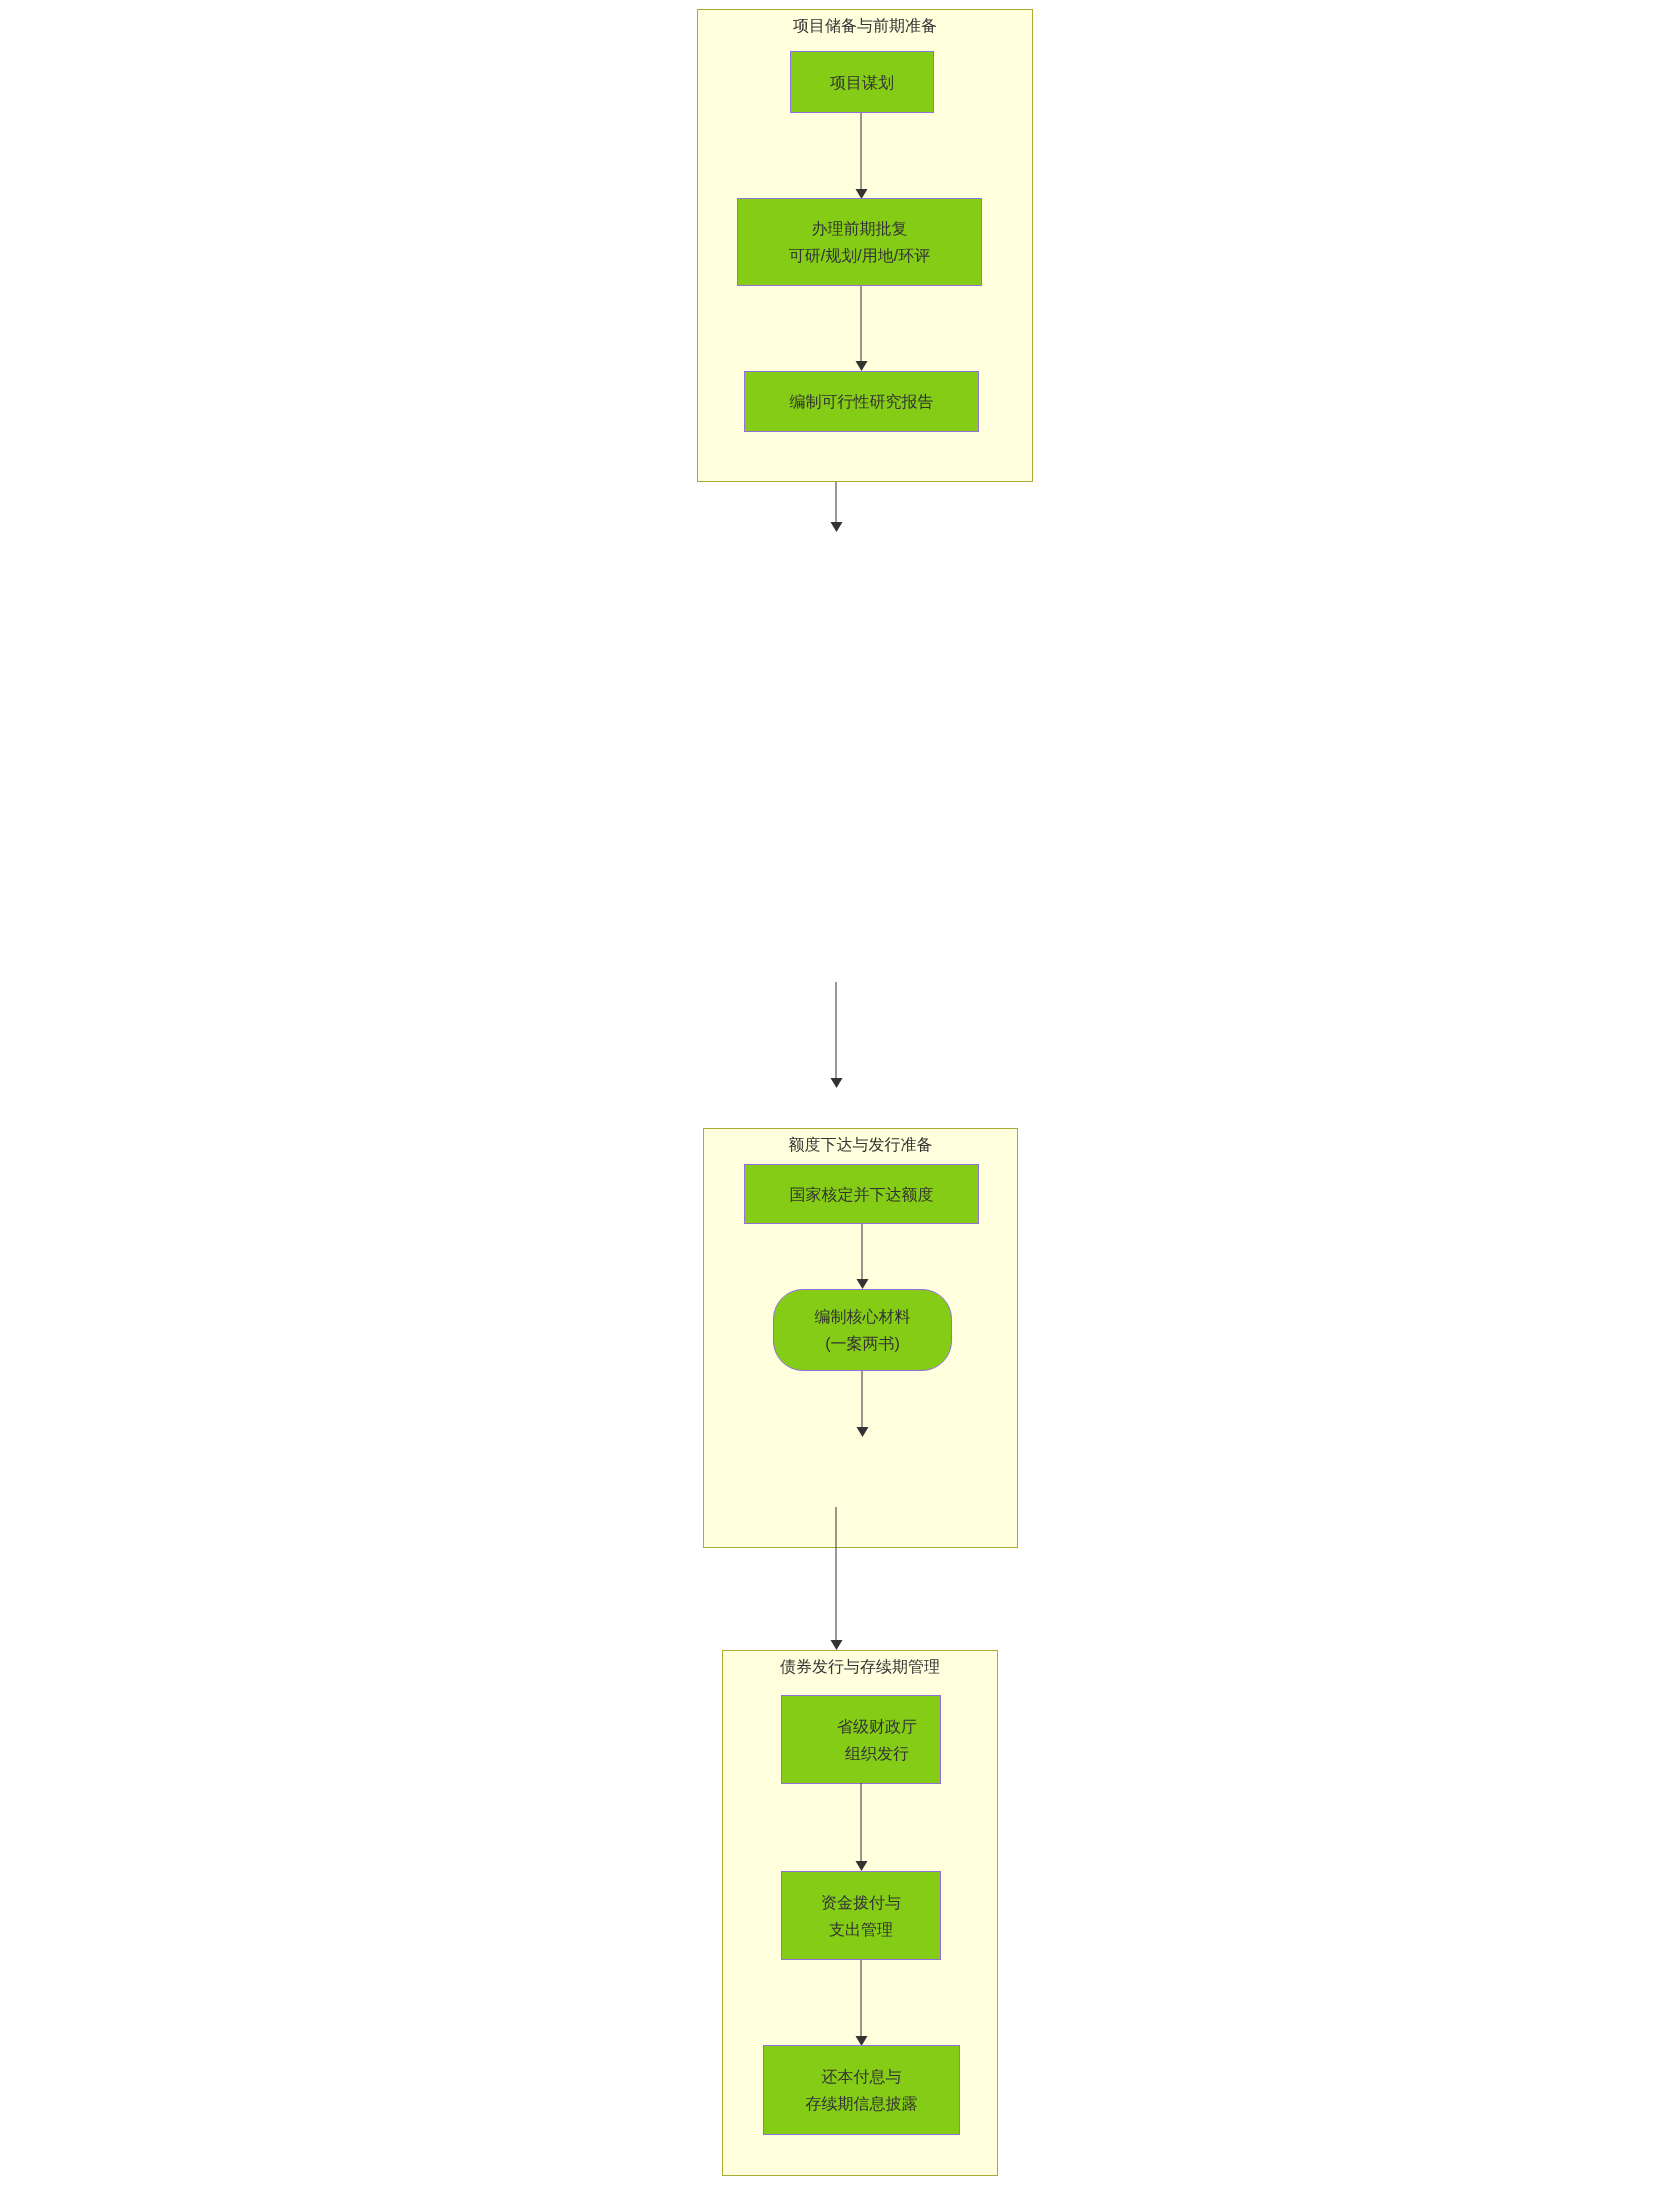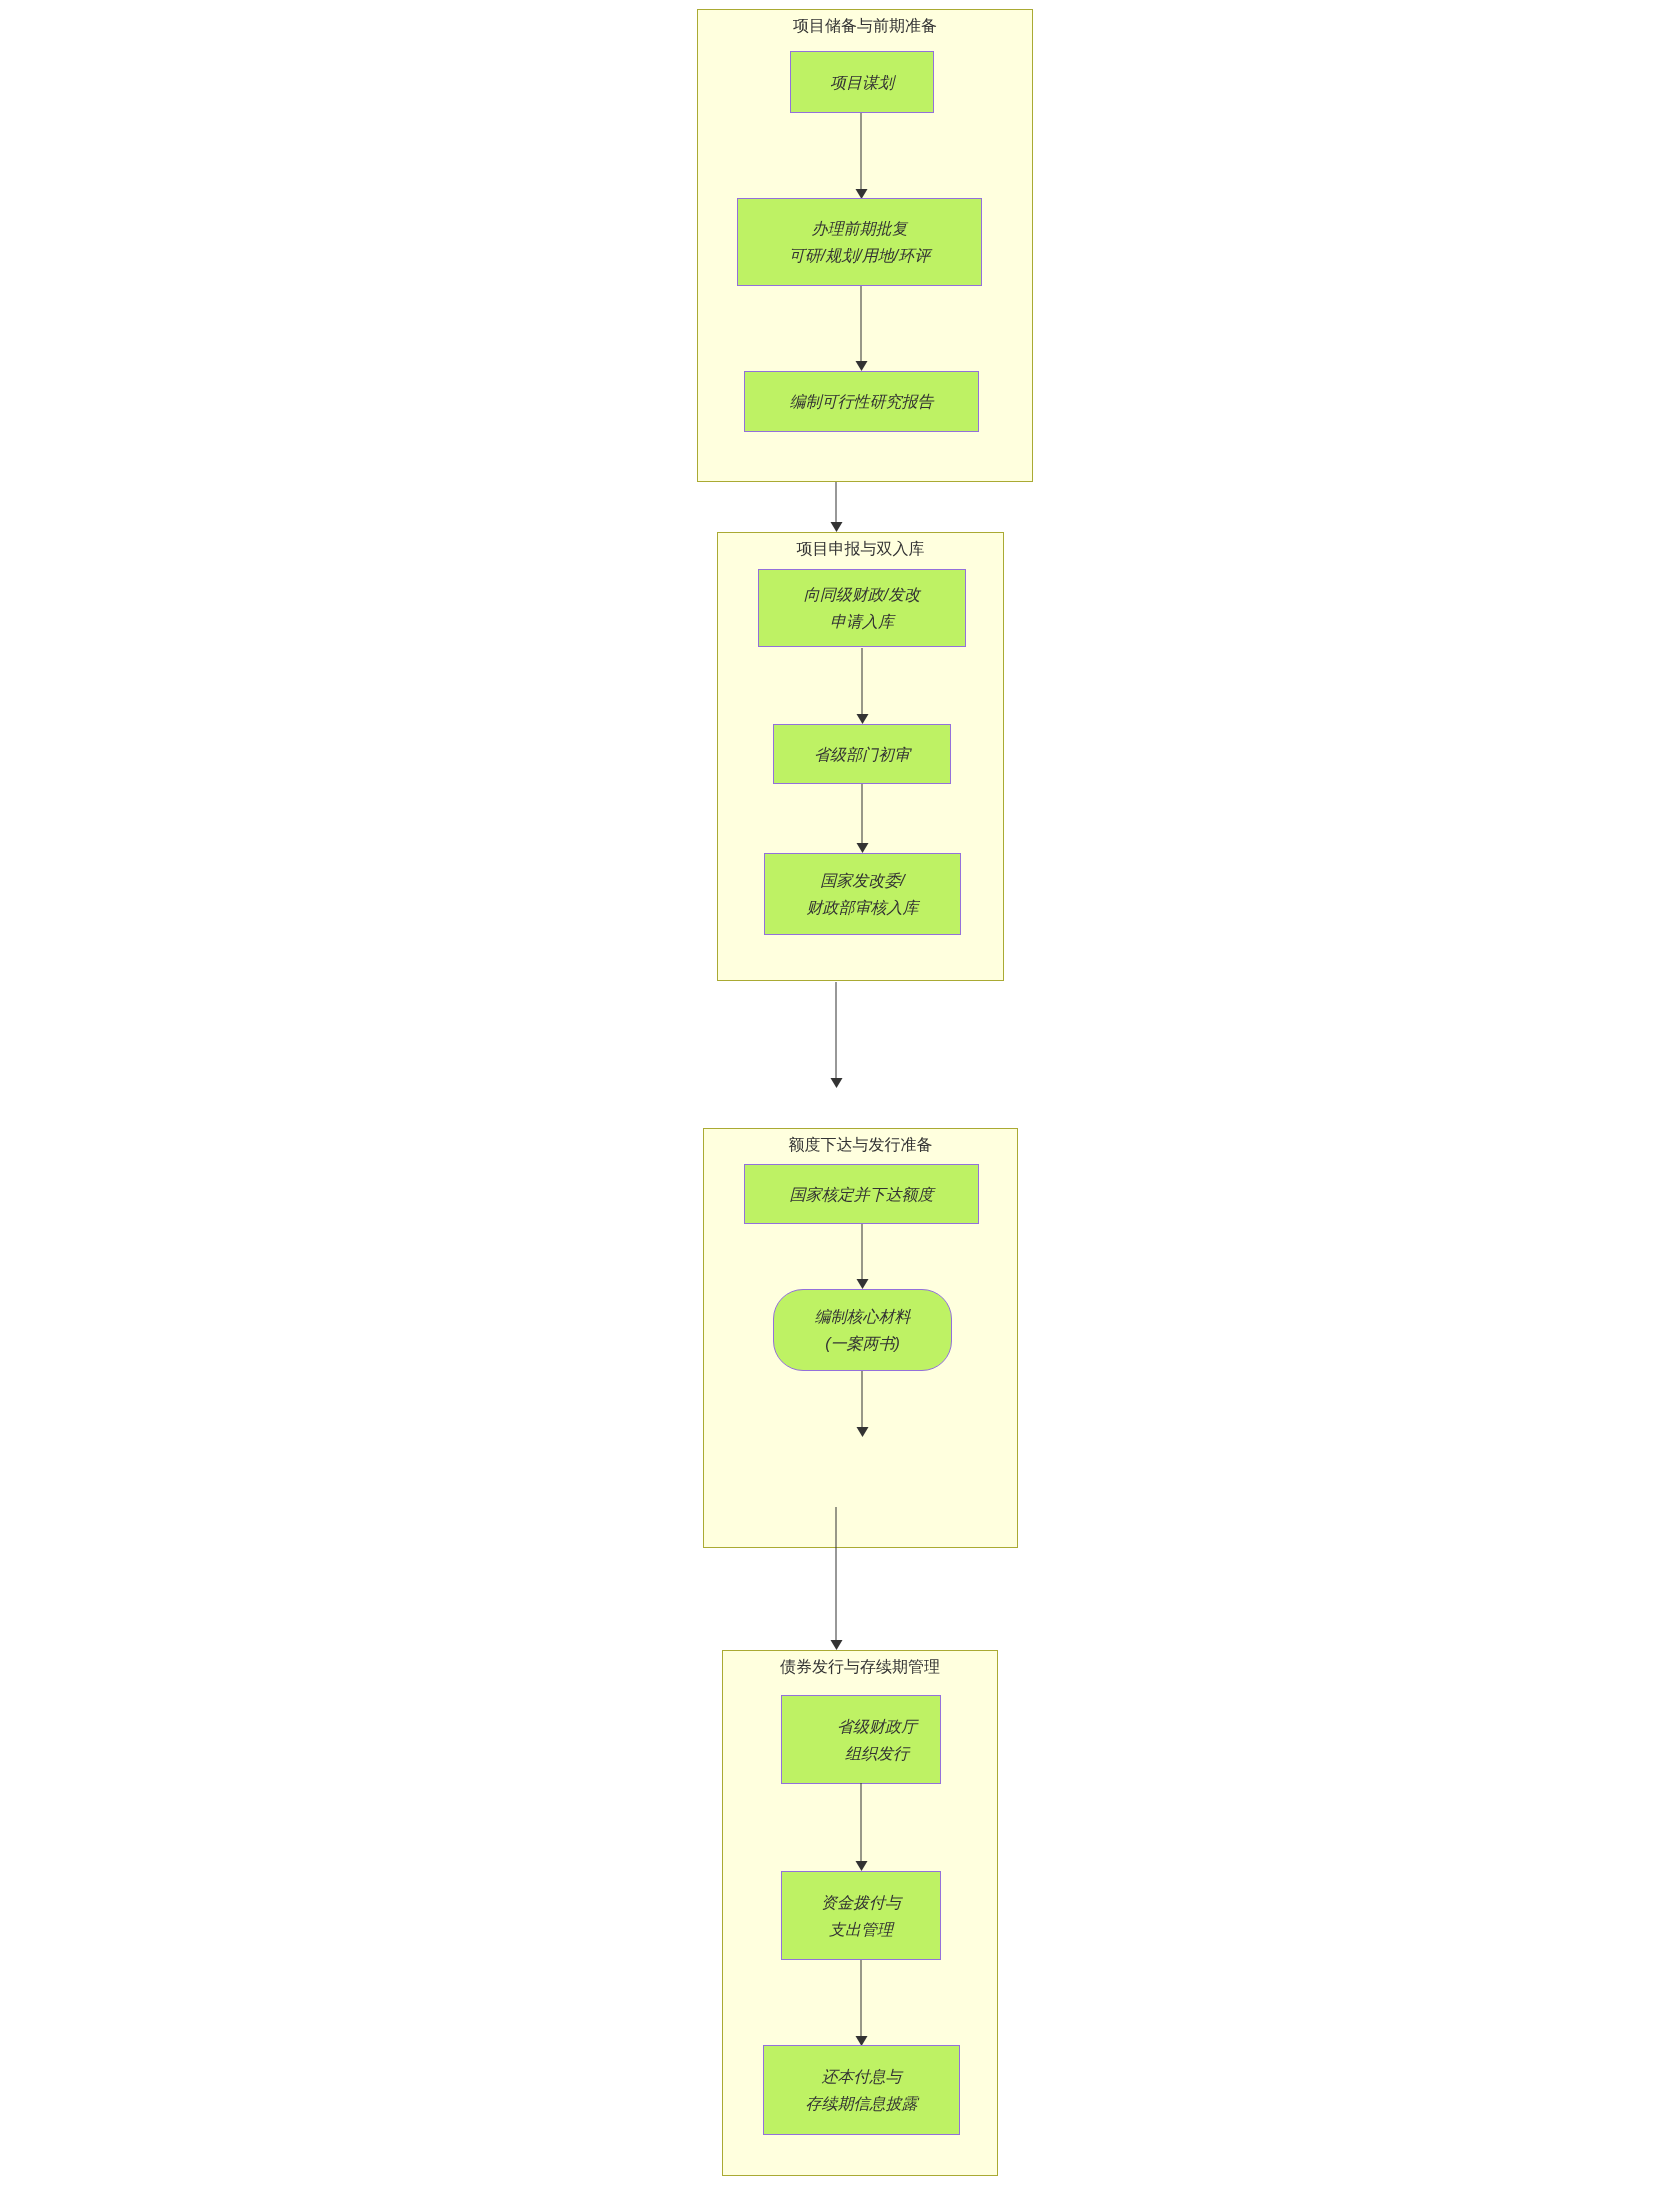--- a/index.html
+++ b/index.html
@@ -20,32 +20,31 @@
   }
   .section-title {
     position: absolute;
     top: 5.6px; left: 0; right: 0;
     text-align: center;
     font-size: 16px;
     color: #333333;
   }
   .node {
     position: absolute;
-    background: #bef264;
+    background: #84cc16;
     border: 1.9px solid #9370db;
     box-sizing: border-box;
     display: flex;
     align-items: center;
     justify-content: center;
     text-align: center;
     white-space: pre-line;
     font-size: 16px;
     line-height: 27px;
     color: #333333;
-    font-style: italic;
   }
   .arrow {
     position: absolute;
     width: 13px;
     transform: translateX(-50%);
     display: flex;
     flex-direction: column;
     align-items: center;
     box-sizing: border-box;
   }
@@ -77,36 +76,20 @@
       <div class="arrow-head"></div>
     </div>
     <div class="node" style="left:46px; top:361px; width:235px; height:61px;">编制可行性研究报告</div>
   </div>
 
   <div class="arrow" style="left:836px; top:482px; height:50px;">
     <div class="arrow-shaft"></div>
     <div class="arrow-head"></div>
   </div>
 
-  <div class="section" style="left:693px; top:532px; width:287px; height:449px;">
-    <div class="section-title">项目申报与双入库</div>
-    <div class="node" style="left:40px; top:36px; width:208px; height:78px;">向同级财政/发改
-申请入库</div>
-    <div class="arrow" style="left:144px; top:115px; height:76px;">
-      <div class="arrow-shaft"></div>
-      <div class="arrow-head"></div>
-    </div>
-    <div class="node" style="left:55px; top:191px; width:178px; height:60px;">省级部门初审</div>
-    <div class="arrow" style="left:144px; top:251px; height:69px;">
-      <div class="arrow-shaft"></div>
-      <div class="arrow-head"></div>
-    </div>
-    <div class="node" style="left:46px; top:320px; width:197px; height:82px;">国家发改委/
-财政部审核入库</div>
-  </div>
 
   <div class="arrow" style="left:836px; top:982px; height:106px;">
     <div class="arrow-shaft"></div>
     <div class="arrow-head"></div>
   </div>
 
   <div class="section" style="left:679px; top:1128px; width:315px; height:420px;">
     <div class="section-title">额度下达与发行准备</div>
     <div class="node" style="left:40px; top:35px; width:235px; height:60px;">国家核定并下达额度</div>
     <div class="arrow" style="left:158px; top:95px; height:65px;">

